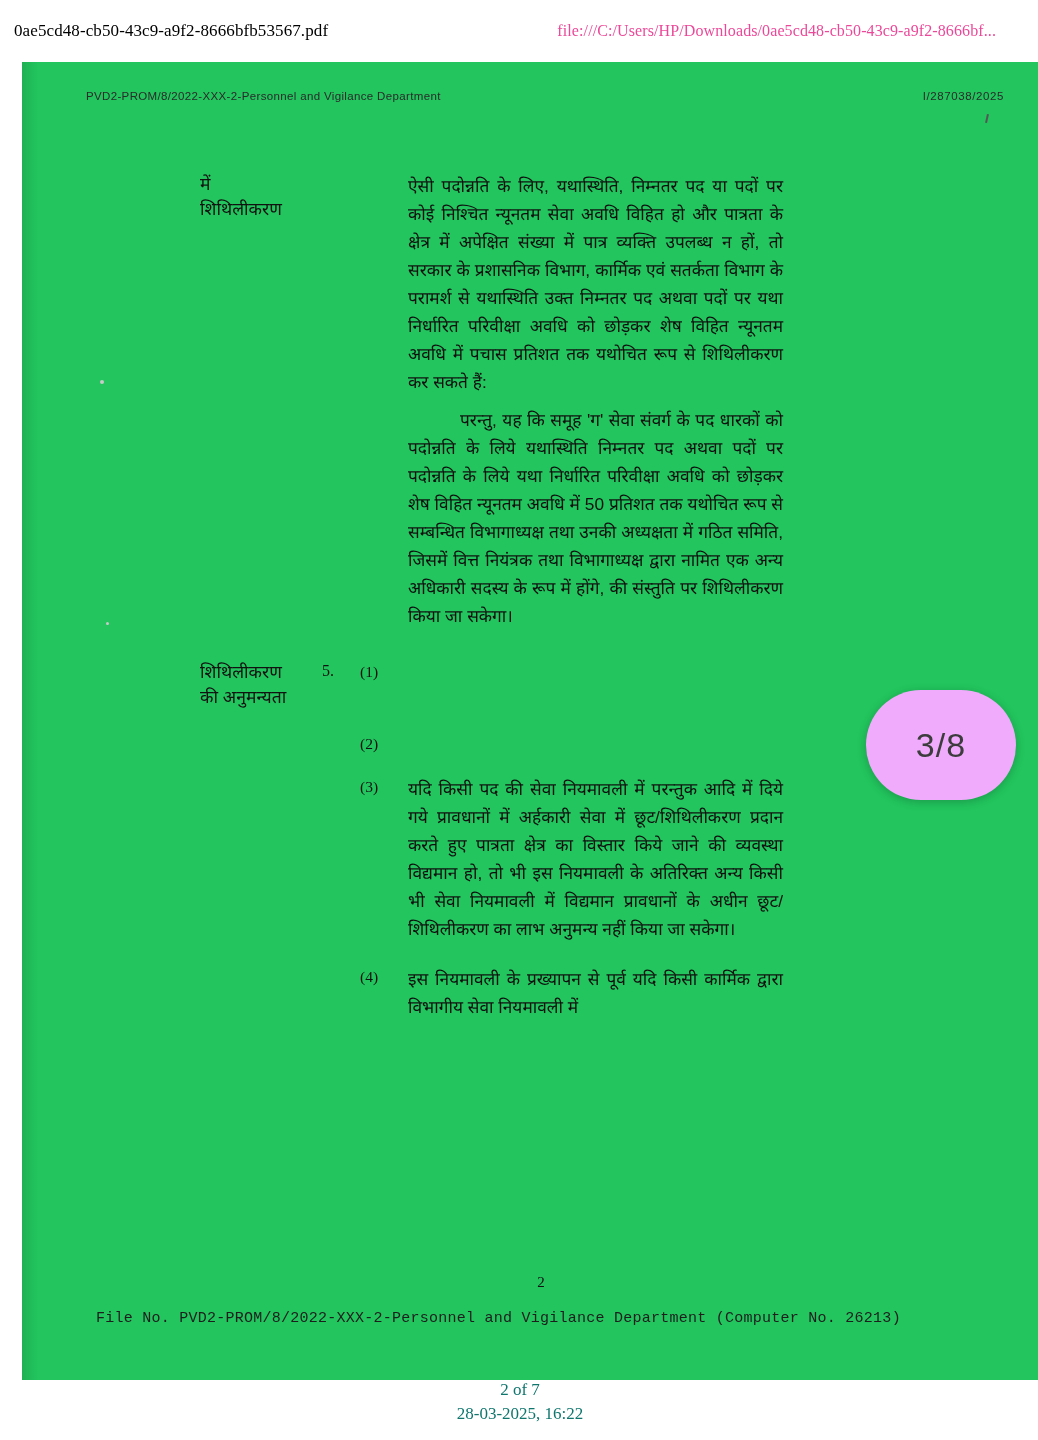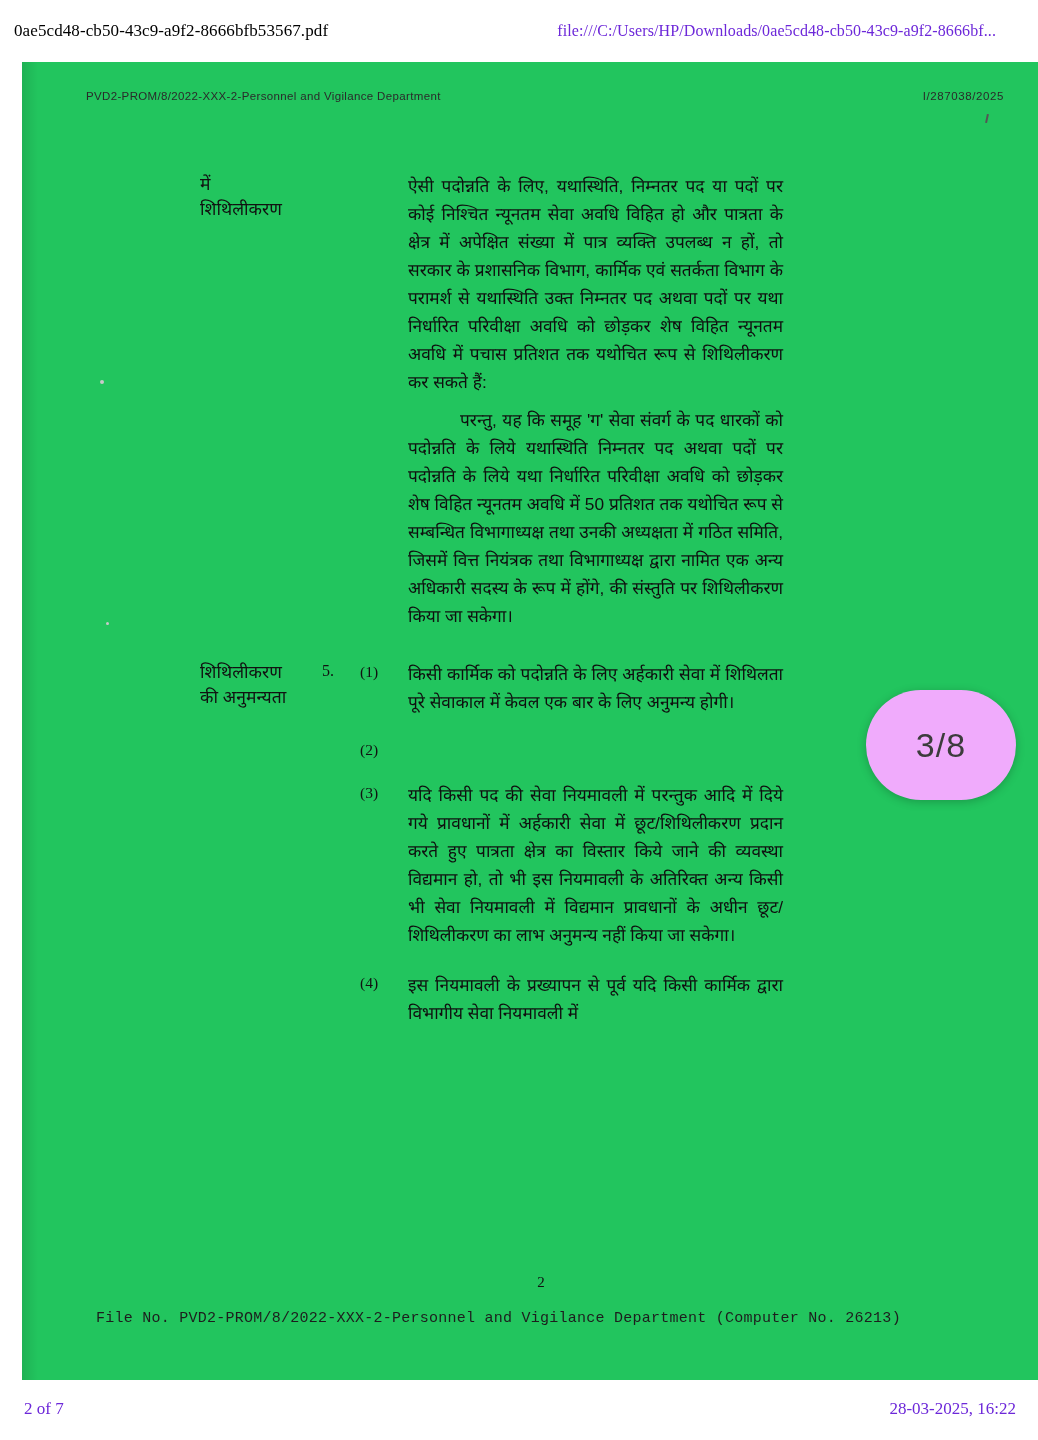--- a/index.html
+++ b/index.html
@@ -30,21 +30,21 @@
     box-sizing: border-box;
     font-family: "Liberation Serif", serif;
   }
   .print-header .ph-left {
     font-size: 17px;
     color: #000;
     letter-spacing: 0.1px;
   }
   .print-header .ph-right {
     font-size: 16px;
-    color: #6d28d9;
+    color: #ec4899;
     margin-right: 28px;
     letter-spacing: 0.1px;
   }
 
   
   .page-sheet {
     position: absolute;
     top: 62px;
     left: 0;
     width: 1038px;
@@ -202,25 +202,26 @@
   
   .print-footer {
     position: absolute;
     bottom: 0;
     left: 0;
     width: 1038px;
     height: 60px;
     display: flex;
     align-items: center;
     justify-content: space-between;
-    padding: 0 22px 2px 24px;
+    padding: 0 22px 16px 24px;
     box-sizing: border-box;
     font-family: "Liberation Serif", serif;
     font-size: 17px;
-    color: #6d28d9;
+    color: #0f766e;
+    flex-direction: column;
   }
 
   
   .speckle {
     position: absolute;
     background: #c9c9c9;
     border-radius: 50%;
     pointer-events: none;
   }
 </style>
@@ -267,21 +268,20 @@
 
     <div class="para-gap-lg"></div>
 
     <div class="block">
       <div class="margin-label">
         <div>शिथिलीकरण</div>
         <div>की अनुमन्यता</div>
       </div>
       <div class="num-col">5.</div>
       <div class="paren-col">(1)</div>
-      <div class="text-col">किसी कार्मिक को पदोन्नति के लिए अर्हकारी सेवा में शिथिलता पूरे सेवाकाल में केवल एक बार के लिए अनुमन्य होगी।</div>
     </div>
 
     <div class="para-gap-md"></div>
 
     <div class="block">
       <div class="margin-label"></div>
       <div class="num-col"></div>
       <div class="paren-col">(2)</div>
     </div>
 

